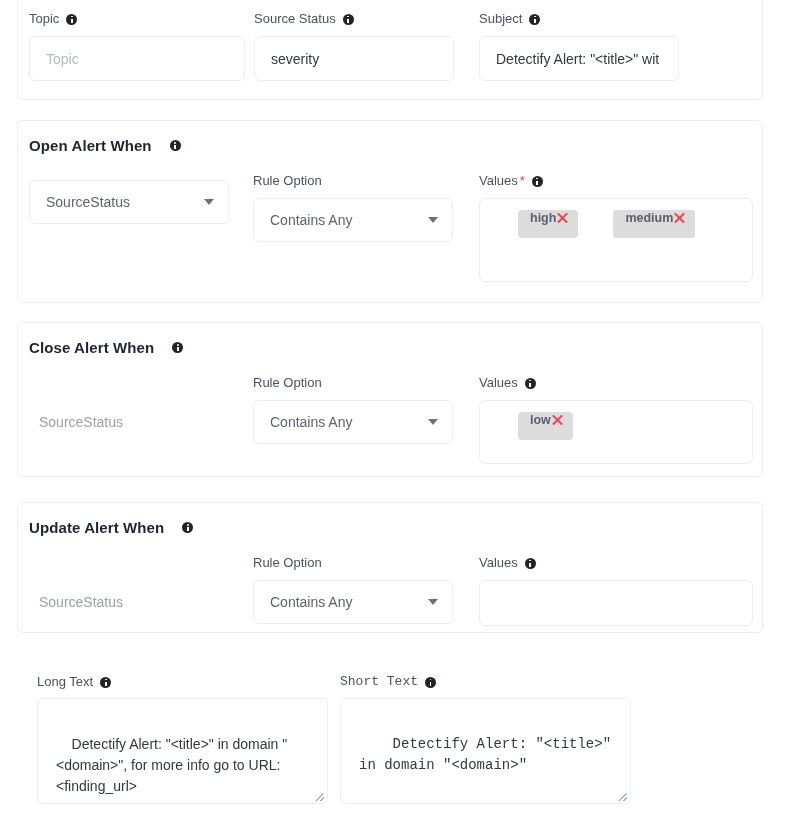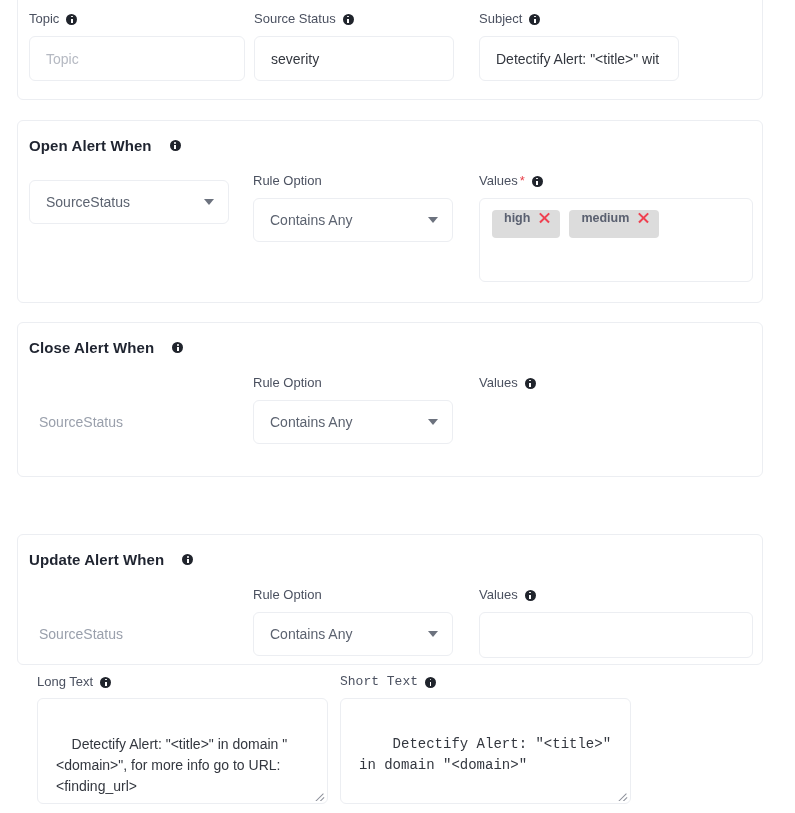--- a/index.html
+++ b/index.html
@@ -133,24 +133,25 @@
     align-content: flex-start;
     gap: 9px;
   }
   .chip {
     background: #dcdcdc;
     border-radius: 4px;
     height: 28px;
     padding: 0 9px 13px 12px;
     display: inline-flex;
     align-items: center;
-    gap: 8px;
+    gap: 0;
     font-size: 12.5px;
     font-weight: bold;
     color: #5a6070;
+    margin-left: 26px;
   }
   .chip-x {
     width: 13px;
     height: 13px;
     position: relative;
     flex: 0 0 auto;
   }
   .chip-x::before, .chip-x::after {
     content: "";
     position: absolute;
@@ -290,24 +291,30 @@
       <span>Contains Any</span>
       <span class="caret"></span>
     </div>
   </div>
 
   <div style="position:absolute; left:461px; top:52px; width:274px;">
     <div class="field-label">
       <span>Values</span>
       <span class="info-icon"></span>
     </div>
-  </div>
-</div>
-
-<div class="card" style="top:502px; height:131px;margin-top:32px;">
+    <div class="chips-box" style="height:64px; margin-top:9px;">
+      <span class="chip">
+        <span>low</span>
+        <span class="chip-x"></span>
+      </span>
+    </div>
+  </div>
+</div>
+
+<div class="card" style="top:502px; height:131px;">
   <div class="card-title">
     <span>Update Alert When</span>
     <span class="info-icon"></span>
   </div>
 
   <div class="static-text" style="position:absolute; left:21px; top:91px;">
     <span>SourceStatus</span>
   </div>
 
   <div style="position:absolute; left:235px; top:52px; width:200px;">

